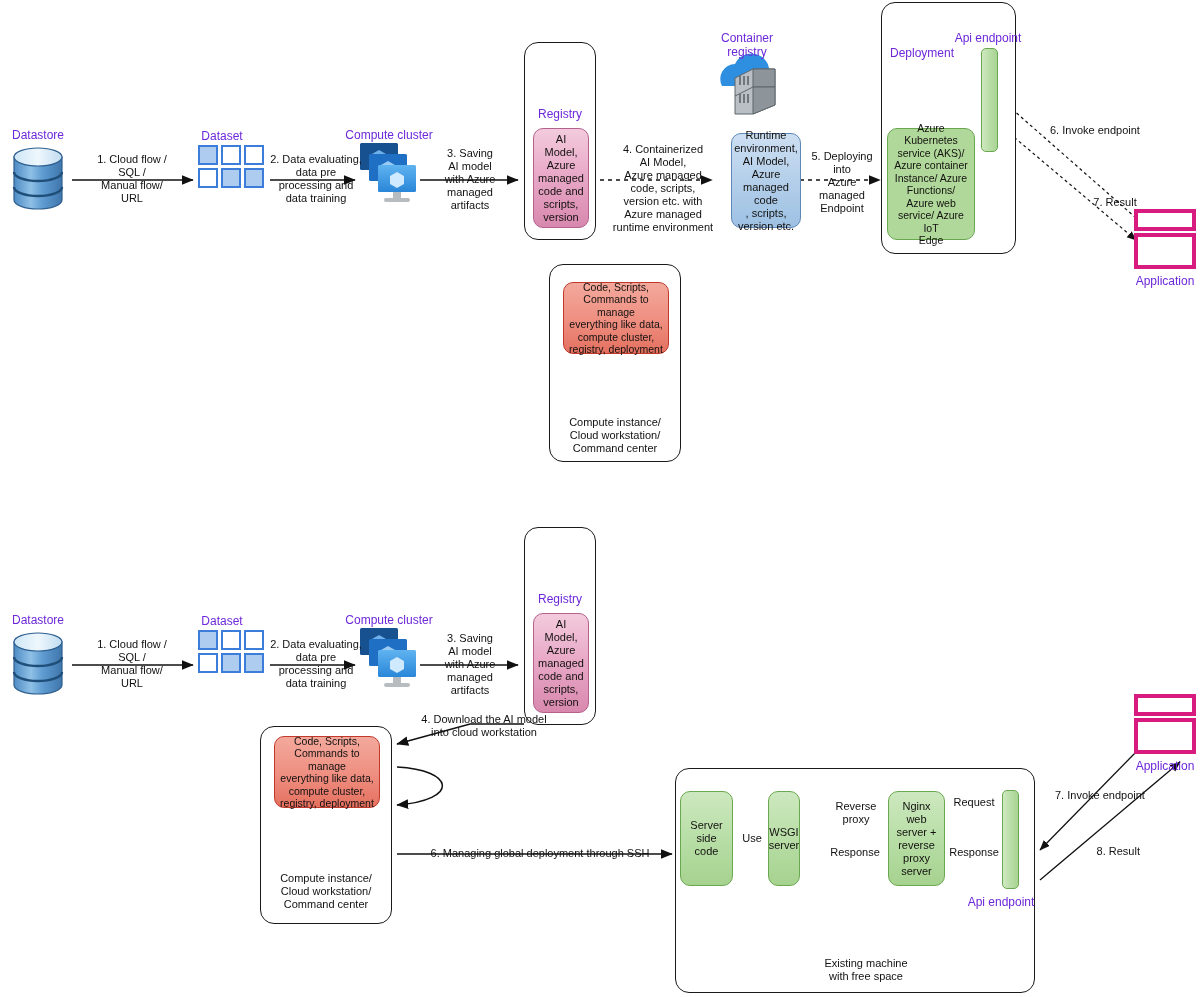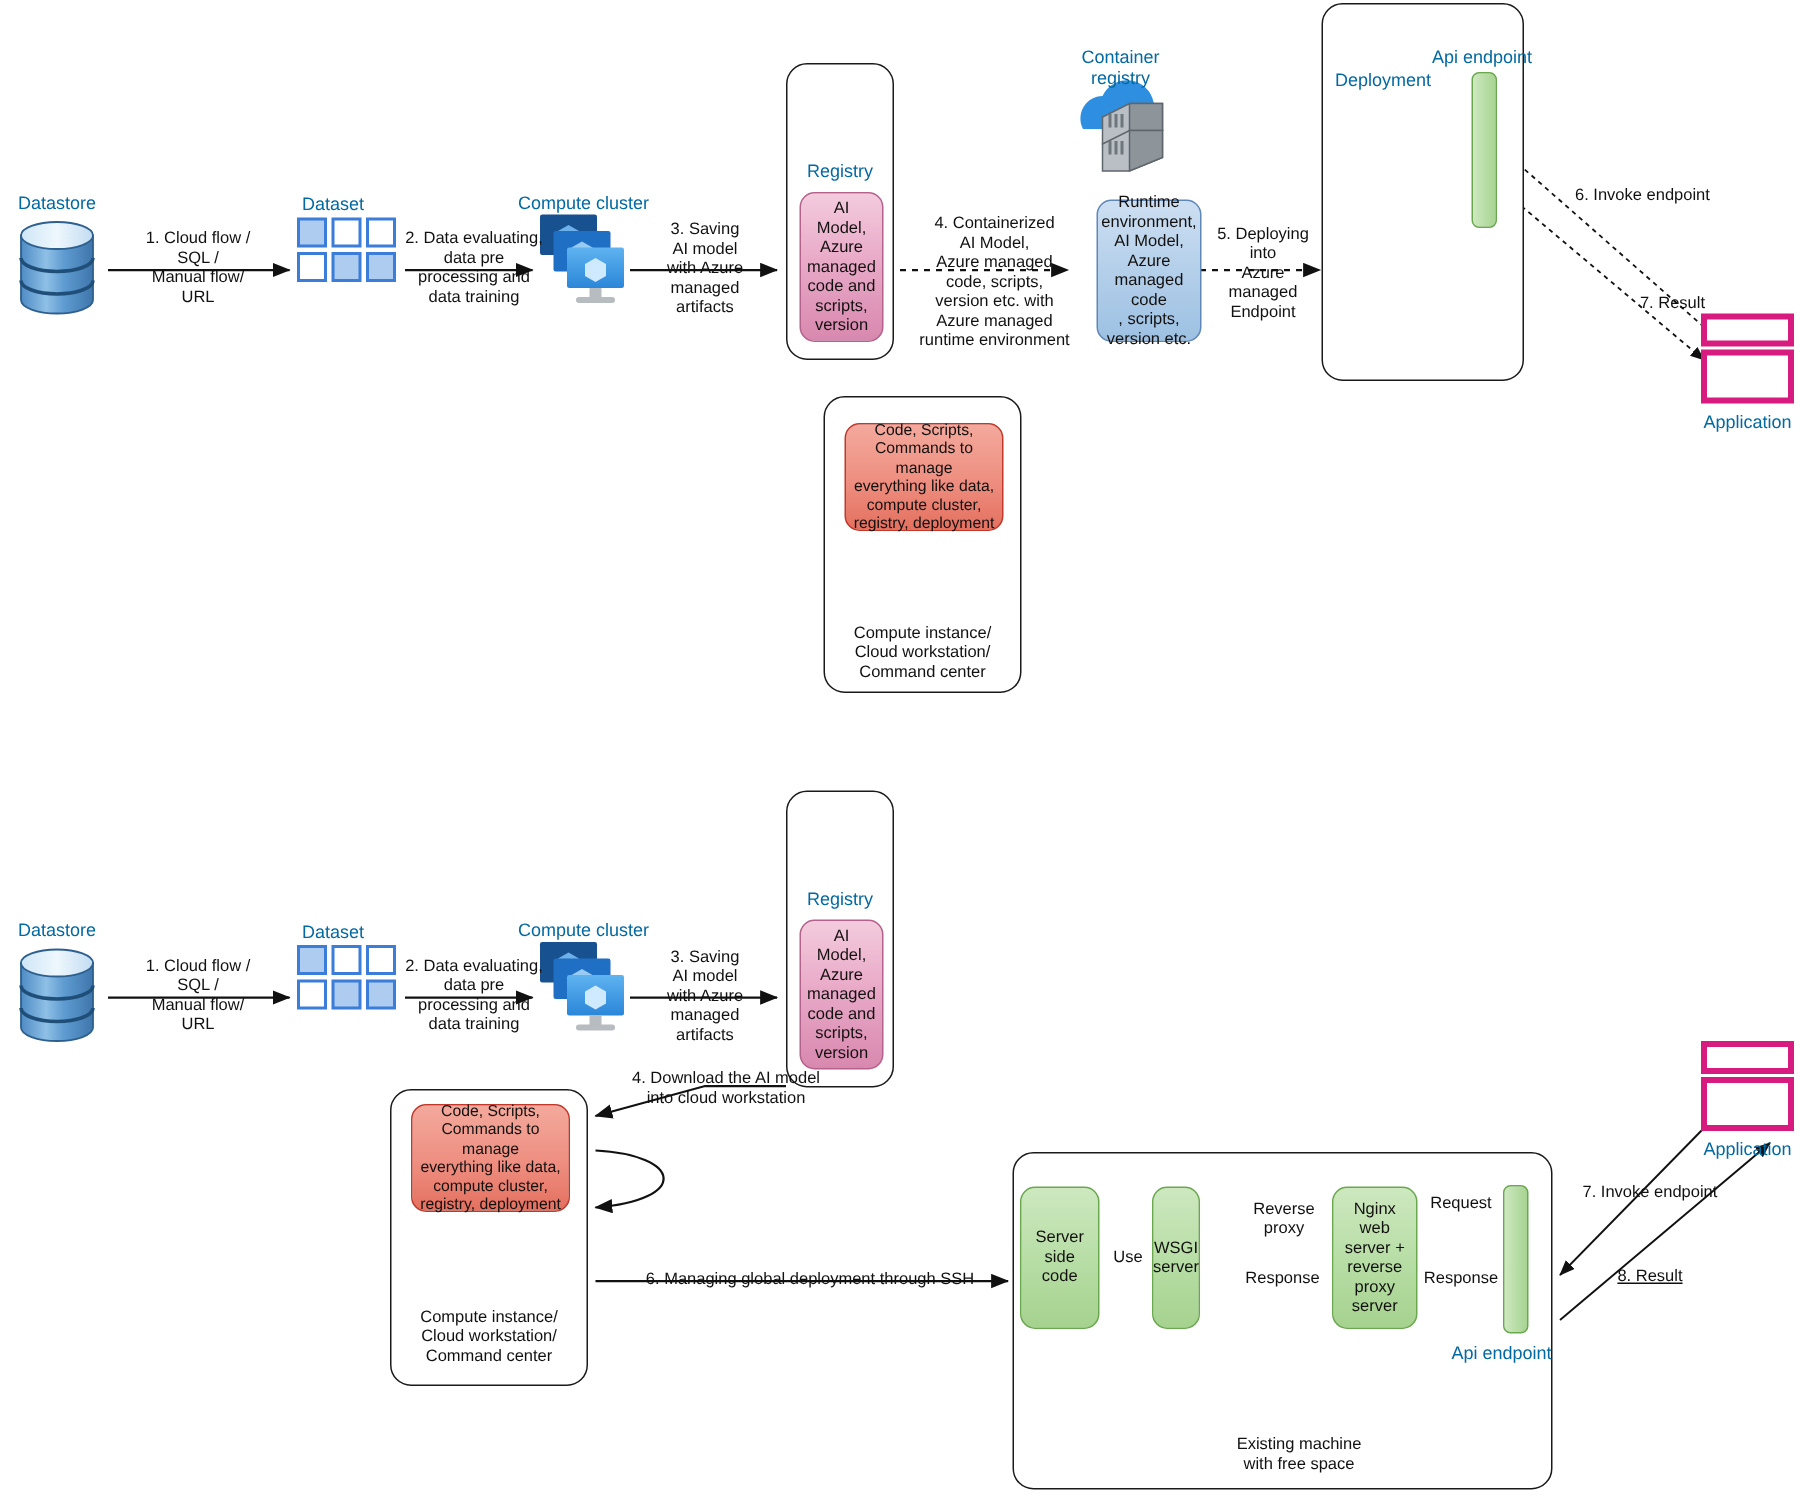--- a/index.html
+++ b/index.html
@@ -1,21 +1,21 @@
 <!DOCTYPE html>
 <html><head>
 <meta charset="utf-8">
 <style>
   html,body{margin:0;padding:0;background:#ffffff;}
   body{width:1200px;height:997px;position:relative;
        font-family:"Liberation Sans","DejaVu Sans",sans-serif;
        color:#1a1a1a;-webkit-font-smoothing:antialiased;}
   .stage{position:relative;width:1200px;height:997px;overflow:hidden;}
   .lbl{position:absolute;font-size:11px;line-height:13px;text-align:center;color:#111;white-space:pre-line;}
-  .title{position:absolute;font-size:12px;line-height:14px;text-align:center;color:#0369a1;white-space:pre-line;}
+  .title{position:absolute;font-size:12px;line-height:14px;text-align:center;color:#6d28d9;white-space:pre-line;}
   svg.layer{position:absolute;left:0;top:0;width:1200px;height:997px;overflow:visible;pointer-events:none;}
 
   
   .frame{position:absolute;border:1.6px solid #1a1a1a;border-radius:14px;background:#fff;box-sizing:border-box;}
 
   
   .node{position:absolute;box-sizing:border-box;border-radius:10px;
         display:flex;align-items:center;justify-content:center;text-align:center;
         font-size:11px;line-height:13px;padding:4px 5px;white-space:pre-line;}
   .node.pink{border:1.3px solid #b4618c;
@@ -316,20 +316,28 @@
 , scripts,
 version etc.</div>
   <div class="lbl" style="left:806px;top:150px;width:72px;">5. Deploying
 into
 Azure
 managed
 Endpoint</div>
 
   <div class="frame" style="left:881px;top:2px;width:135px;height:252px;"></div>
   <div class="title" style="left:884px;top:46px;width:76px;">Deployment</div>
+  <div class="node greenflat" style="left:887px;top:128px;width:88px;height:112px;font-size:10.5px;line-height:12.5px;">Azure Kubernetes
+service (AKS)/
+Azure container
+Instance/ Azure
+Functions/
+Azure web
+service/ Azure IoT
+Edge</div>
   <div class="title" style="left:950px;top:31px;width:76px;">Api endpoint</div>
   <div class="bar" style="left:981px;top:48px;width:15px;height:102px;"></div>
 
   <div class="lbl" style="left:1050px;top:124px;width:110px;text-align:left;">6. Invoke endpoint</div>
   <div class="lbl" style="left:1075px;top:196px;width:80px;text-align:center;">7. Result</div>
   <div class="appicon" style="left:1134px;top:209px;width:62px;height:60px;">
     <i style="left:0;top:0;width:62px;height:22px;"></i>
     <i style="left:0;top:24px;width:62px;height:36px;"></i>
   </div>
   <div class="title" style="left:1126px;top:274px;width:78px;">Application</div>
@@ -399,20 +407,20 @@
 proxy
 server</div>
   <div class="lbl" style="left:945px;top:796px;width:58px;">Request</div>
   <div class="lbl" style="left:944px;top:846px;width:60px;">Response</div>
   <div class="bar" style="left:1002px;top:790px;width:15px;height:97px;"></div>
   <div class="title" style="left:962px;top:895px;width:78px;">Api endpoint</div>
   <div class="lbl" style="left:805px;top:957px;width:122px;">Existing machine
 with free space</div>
 
   <div class="lbl" style="left:1055px;top:789px;width:110px;text-align:left;">7. Invoke endpoint</div>
-  <div class="lbl" style="left:1060px;top:845px;width:80px;text-align:center;text-decoration:underline;">8. Result</div>
+  <div class="lbl" style="left:1060px;top:845px;width:80px;text-align:right;">8. Result</div>
   <div class="appicon" style="left:1134px;top:694px;width:62px;height:60px;">
     <i style="left:0;top:0;width:62px;height:22px;"></i>
     <i style="left:0;top:24px;width:62px;height:36px;"></i>
   </div>
   <div class="title" style="left:1126px;top:759px;width:78px;">Application</div>
 
 </div>
 
 </body></html>

